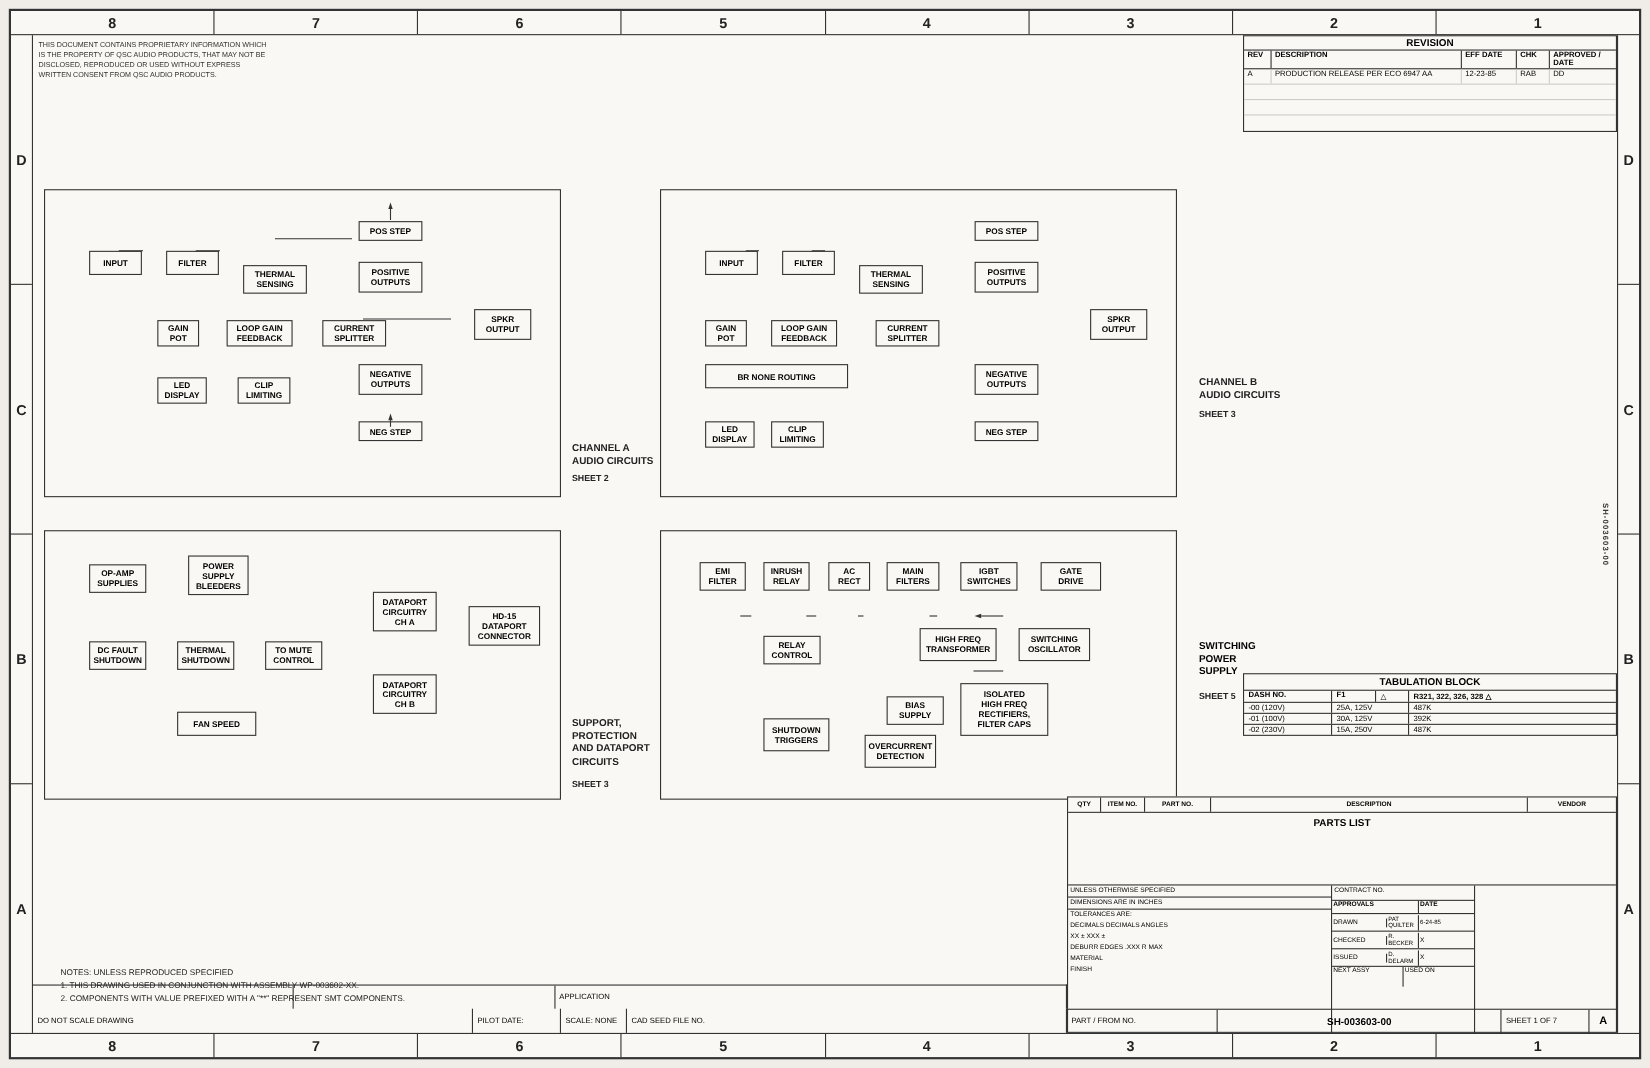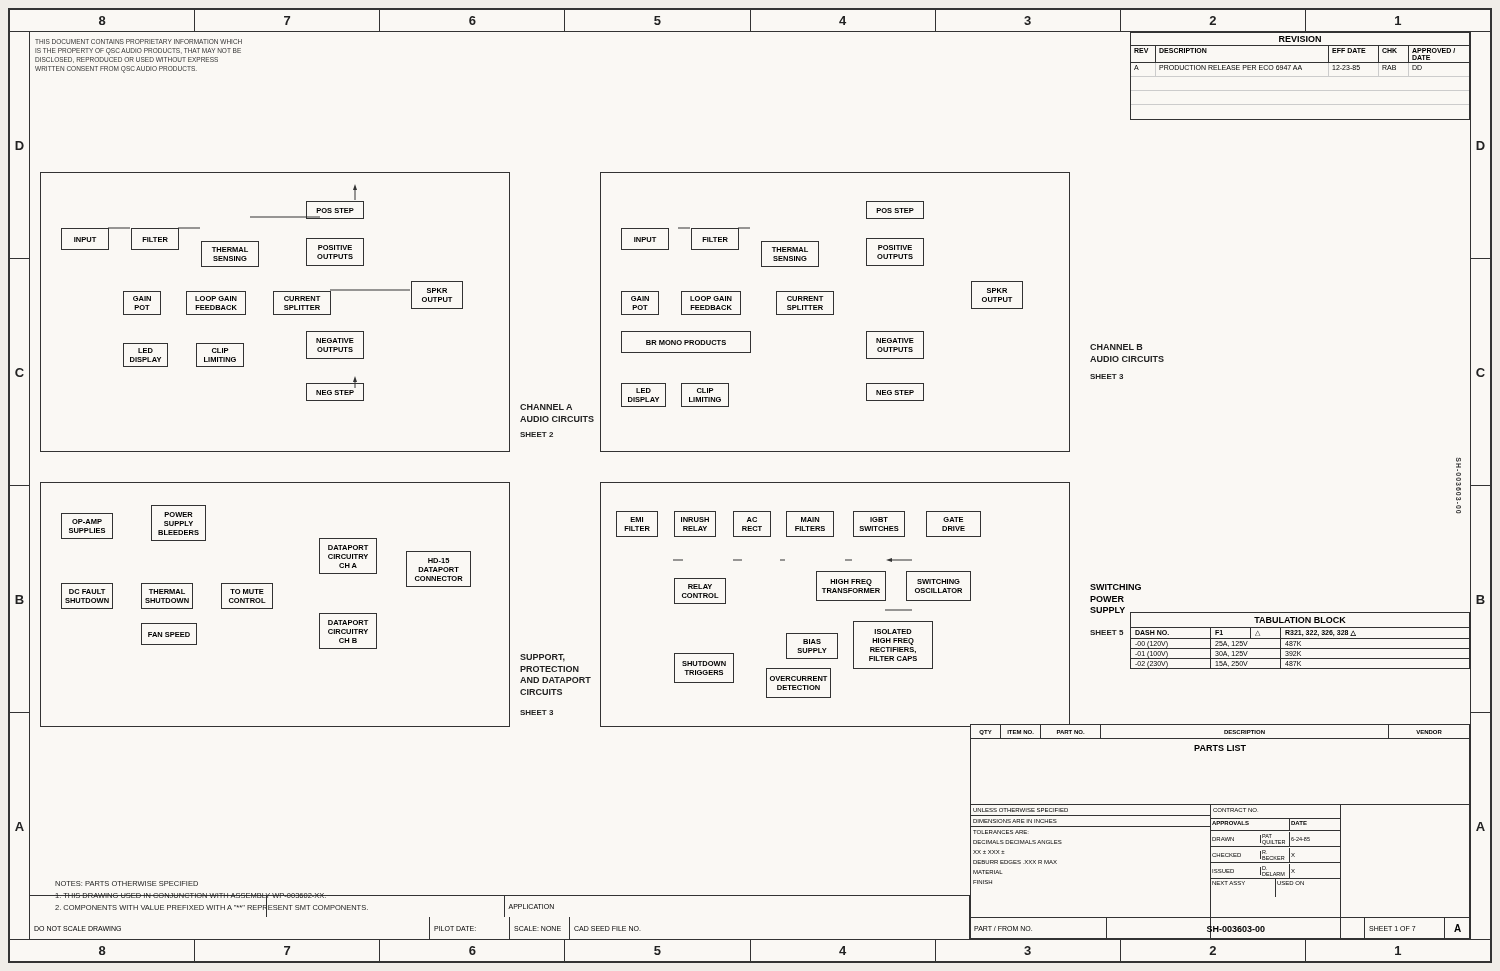--- a/index.html
+++ b/index.html
@@ -164,20 +164,21 @@
       position: absolute;
       border: 1px solid #333;
       background: #faf8f4;
       display: flex;
       align-items: center;
       justify-content: center;
       text-align: center;
       font-size: 7.5px;
       font-weight: bold;
       line-height: 1.2;
+      margin-left: 20px;
     }
 
     
     .channel-a-border {
       position: absolute;
       top: 140px;
       left: 10px;
       width: 470px;
       height: 280px;
       border: 1.5px solid #333;
@@ -390,21 +391,21 @@
       <div class="block-box" style="left:265px;top:65px;width:58px;height:28px;">POSITIVE<br>OUTPUTS</div>
 
       <div class="block-box" style="left:20px;top:118px;width:38px;height:24px;">GAIN<br>POT</div>
 
       <div class="block-box" style="left:80px;top:118px;width:60px;height:24px;">LOOP GAIN<br>FEEDBACK</div>
 
       <div class="block-box" style="left:175px;top:118px;width:58px;height:24px;">CURRENT<br>SPLITTER</div>
 
       <div class="block-box" style="left:370px;top:108px;width:52px;height:28px;">SPKR<br>OUTPUT</div>
 
-      <div class="block-box" style="left:20px;top:158px;width:130px;height:22px;">BR MONO PRODUCTS</div>
+      <div class="block-box" style="left:20px;top:158px;width:130px;height:22px;">BR NONE ROUTING</div>
 
       <div class="block-box" style="left:265px;top:158px;width:58px;height:28px;">NEGATIVE<br>OUTPUTS</div>
 
       <div class="block-box" style="left:20px;top:210px;width:45px;height:24px;">LED<br>DISPLAY</div>
 
       <div class="block-box" style="left:80px;top:210px;width:48px;height:24px;">CLIP<br>LIMITING</div>
 
       <div class="block-box" style="left:265px;top:210px;width:58px;height:18px;">NEG STEP</div>
     </div>
 
@@ -422,21 +423,21 @@
       <div class="block-box" style="left:100px;top:100px;width:52px;height:26px;">THERMAL<br>SHUTDOWN</div>
 
       <div class="block-box" style="left:180px;top:100px;width:52px;height:26px;">TO MUTE<br>CONTROL</div>
 
       <div class="block-box" style="left:278px;top:55px;width:58px;height:36px;">DATAPORT<br>CIRCUITRY<br>CH A</div>
 
       <div class="block-box" style="left:365px;top:68px;width:65px;height:36px;">HD-15<br>DATAPORT<br>CONNECTOR</div>
 
       <div class="block-box" style="left:278px;top:130px;width:58px;height:36px;">DATAPORT<br>CIRCUITRY<br>CH B</div>
 
-      <div class="block-box" style="left:100px;top:140px;width:56px;height:22px;">FAN SPEED</div>
+      <div class="block-box" style="left:100px;top:164px;width:72px;height:22px;">FAN SPEED</div>
     </div>
 
     <div class="label-text" style="left:490px;top:620px;">SUPPORT,<br>PROTECTION<br>AND DATAPORT<br>CIRCUITS</div>
     <div class="label-text" style="left:490px;top:676px;font-size:8px;">SHEET 3</div>
 
     <div class="power-border">
 
       <div class="block-box" style="left:15px;top:28px;width:42px;height:26px;">EMI<br>FILTER</div>
 
       <div class="block-box" style="left:73px;top:28px;width:42px;height:26px;">INRUSH<br>RELAY</div>
@@ -562,21 +563,21 @@
     </div>
 
     <div style="position:absolute;bottom:0;right:0;width:500px;height:22px;border-top:1px solid #333;display:flex;">
       <div style="flex:1;border-right:1px solid #333;height:100%;display:flex;align-items:center;padding:0 4px;font-size:7px;">PART / FROM NO.</div>
       <div style="flex:2;border-right:1px solid #333;height:100%;display:flex;align-items:center;justify-content:center;font-size:9px;font-weight:bold;">SH-003603-00</div>
       <div style="width:80px;border-right:1px solid #333;height:100%;display:flex;align-items:center;padding:0 4px;font-size:7px;">SHEET 1 OF 7</div>
       <div style="width:25px;height:100%;display:flex;align-items:center;justify-content:center;font-size:10px;font-weight:bold;">A</div>
     </div>
 
     <div class="notes-section">
-      <div>NOTES: PARTS OTHERWISE SPECIFIED</div>
+      <div>NOTES: UNLESS REPRODUCED SPECIFIED</div>
       <div>1. THIS DRAWING USED IN CONJUNCTION WITH ASSEMBLY WP-003602-XX.</div>
       <div>2. COMPONENTS WITH VALUE PREFIXED WITH A "**" REPRESENT SMT COMPONENTS.</div>
     </div>
 
     <div style="position:absolute;right:-18px;top:50%;transform:translateY(-50%) rotate(90deg);font-size:7px;font-weight:bold;white-space:nowrap;letter-spacing:1px;color:#333;">SH-003603-00</div>
 
     <svg class="wires">
 
       <line x1="78" y1="196" x2="100" y2="196" stroke="#333" stroke-width="1"></line>
 

